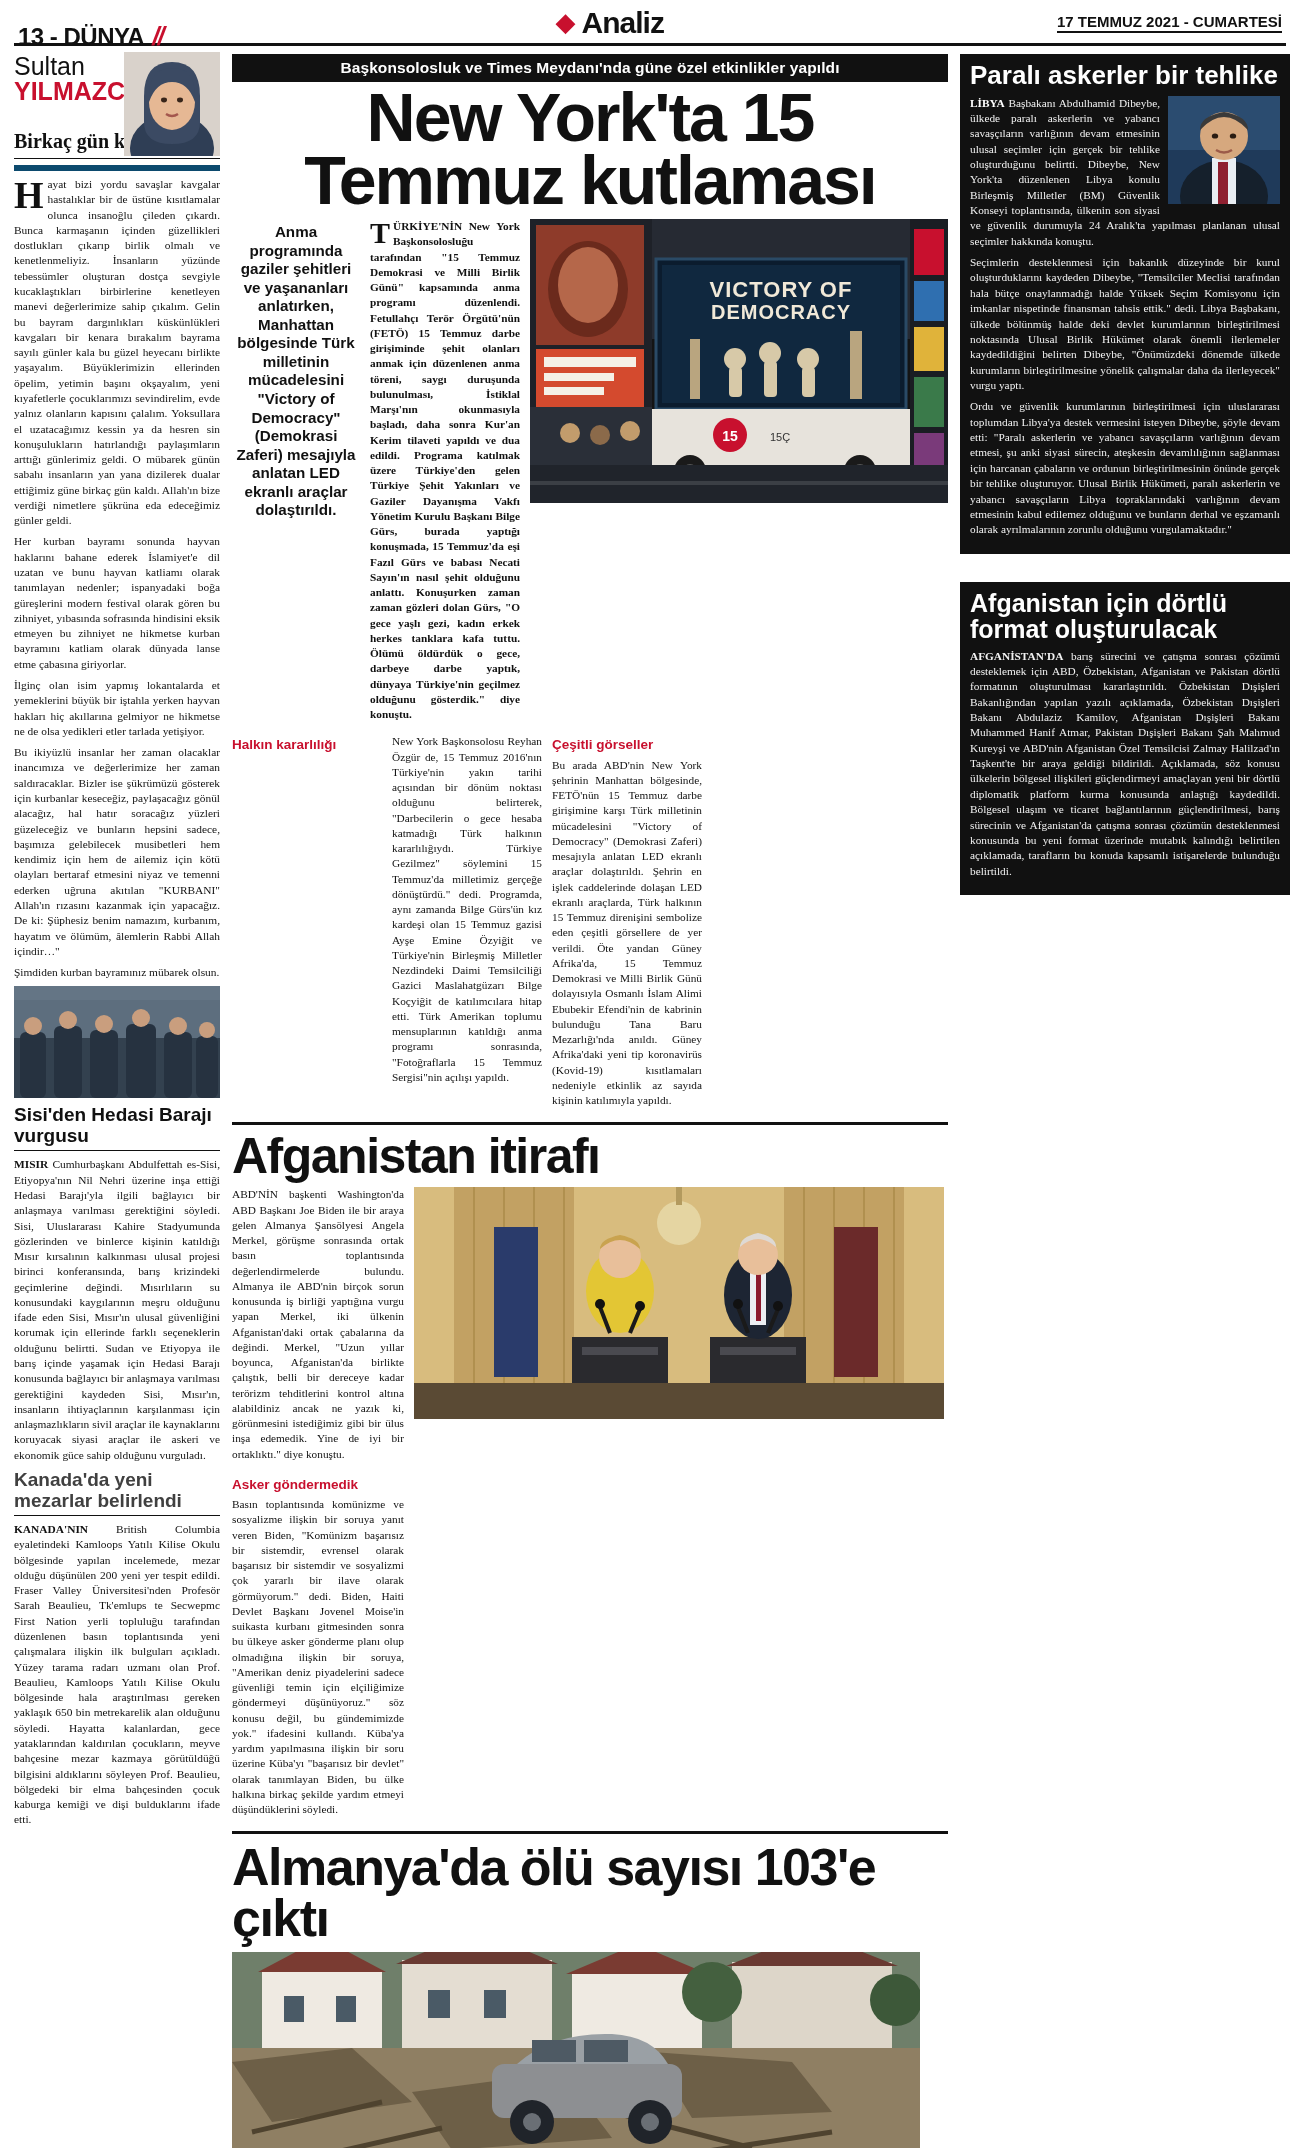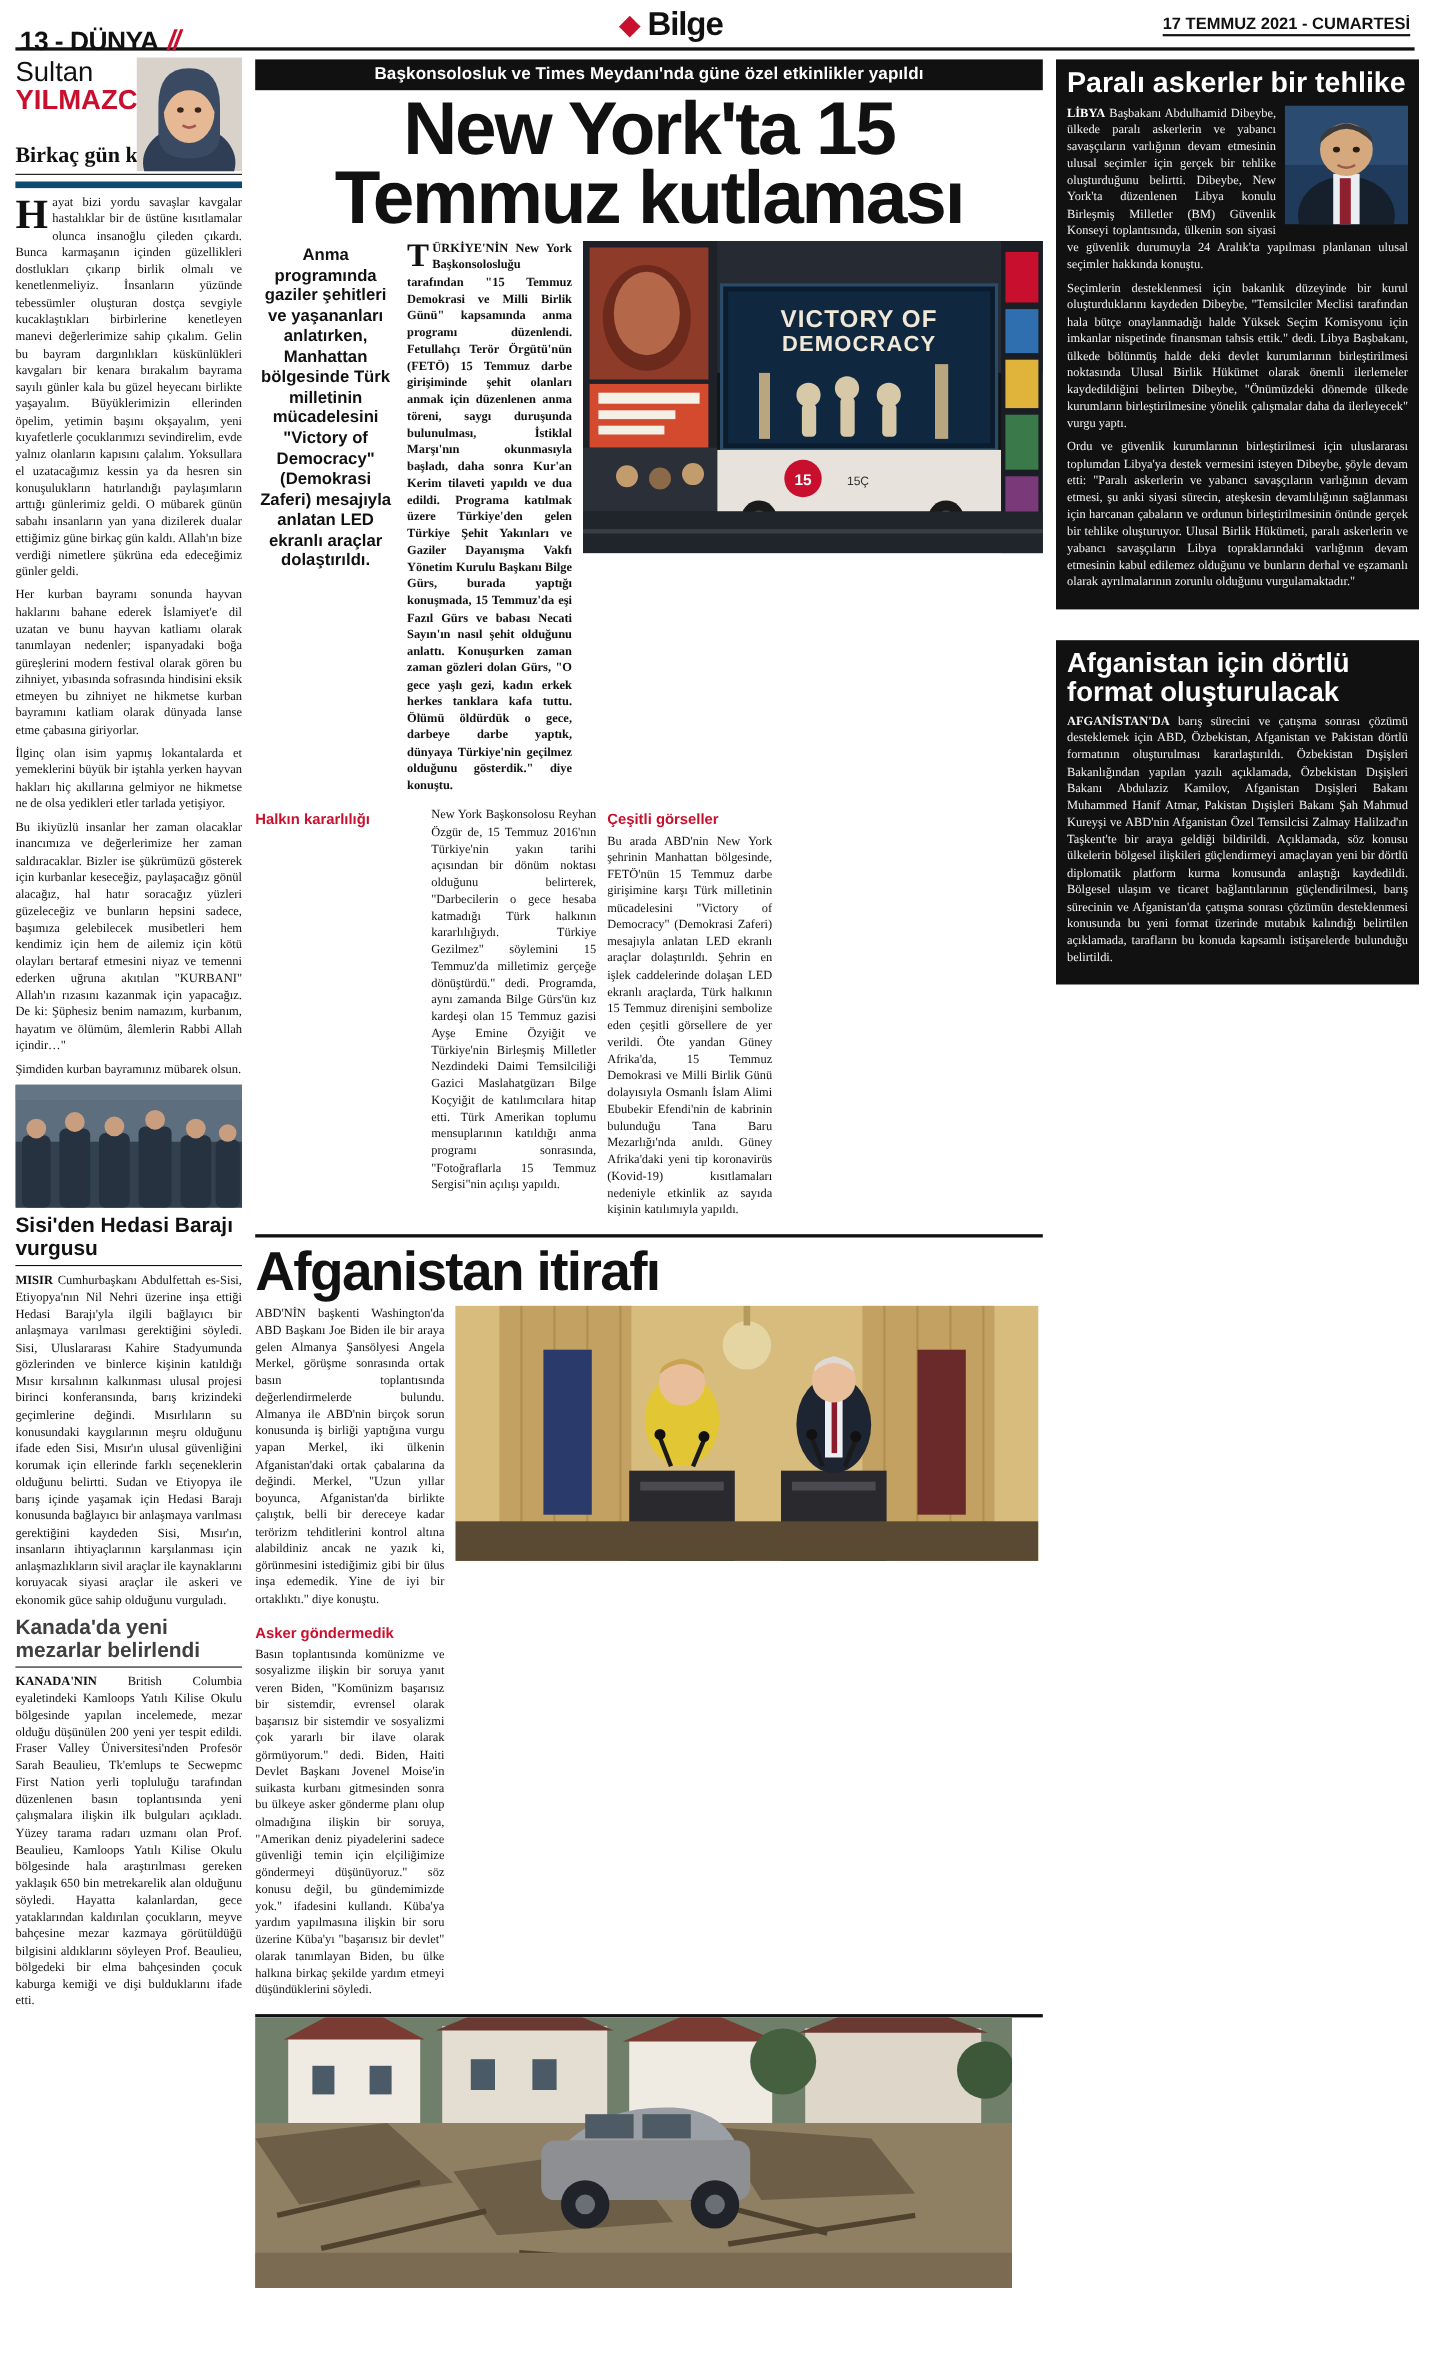--- a/index.html
+++ b/index.html
@@ -141,21 +141,21 @@
 
 <div class="page">
 
   <div class="masthead">
     <div class="mast-left">
       <span class="mast-page">13 - DÜNYA</span>
       <span class="mast-slashes">//</span>
     </div>
     <div class="mast-center">
       <span class="mast-logo-mark">◆</span>
-      <span class="mast-logo-text">Bilge</span>
+      <span class="mast-logo-text">Analiz</span>
     </div>
     <div class="mast-date">17 TEMMUZ 2021 - CUMARTESİ</div>
   </div>
 
   <div class="content">
 
     <div class="col-left">
 
       <div class="columnist">
         <div class="col-name">
@@ -367,20 +367,21 @@
           <div class="mini-head">Asker göndermedik</div>
           <p>Basın toplantısında komünizme ve sosyalizme ilişkin bir soruya yanıt veren Biden, "Komünizm başarısız bir sistemdir, evrensel olarak başarısız bir sistemdir ve sosyalizmi çok yararlı bir ilave olarak görmüyorum." dedi. Biden, Haiti Devlet Başkanı Jovenel Moise'in suikasta kurbanı gitmesinden sonra bu ülkeye asker gönderme planı olup olmadığına ilişkin bir soruya, "Amerikan deniz piyadelerini sadece güvenliği temin için elçiliğimize göndermeyi düşünüyoruz." söz konusu değil, bu gündemimizde yok." ifadesini kullandı. Küba'ya yardım yapılmasına ilişkin bir soru üzerine Küba'yı "başarısız bir devlet" olarak tanımlayan Biden, bu ülke halkına birkaç şekilde yardım etmeyi düşündüklerini söyledi.</p>
         </div>
         <div class="c"></div>
         <div class="c"></div>
         <div class="c"></div>
       </div>
 
       <div class="rule-thick"></div>
 
+      <div class="alm-title">Almanya'da ölü sayısı 103'e çıktı</div>
       <div class="photo-flood">
         <svg width="688" height="246" viewBox="0 0 688 246" preserveAspectRatio="none">
           <rect width="688" height="246" fill="#8d9a86"></rect>
           <rect x="0" y="0" width="688" height="96" fill="#6f7f6a"></rect>
 
           <rect x="30" y="18" width="120" height="86" fill="#efeae2"></rect>
           <polygon points="26,20 90,-14 154,20" fill="#7a3b32"></polygon>
           <rect x="52" y="44" width="20" height="26" fill="#4a5a66"></rect>
           <rect x="104" y="44" width="20" height="26" fill="#4a5a66"></rect>
           <rect x="170" y="8" width="150" height="96" fill="#e4ddd2"></rect>

